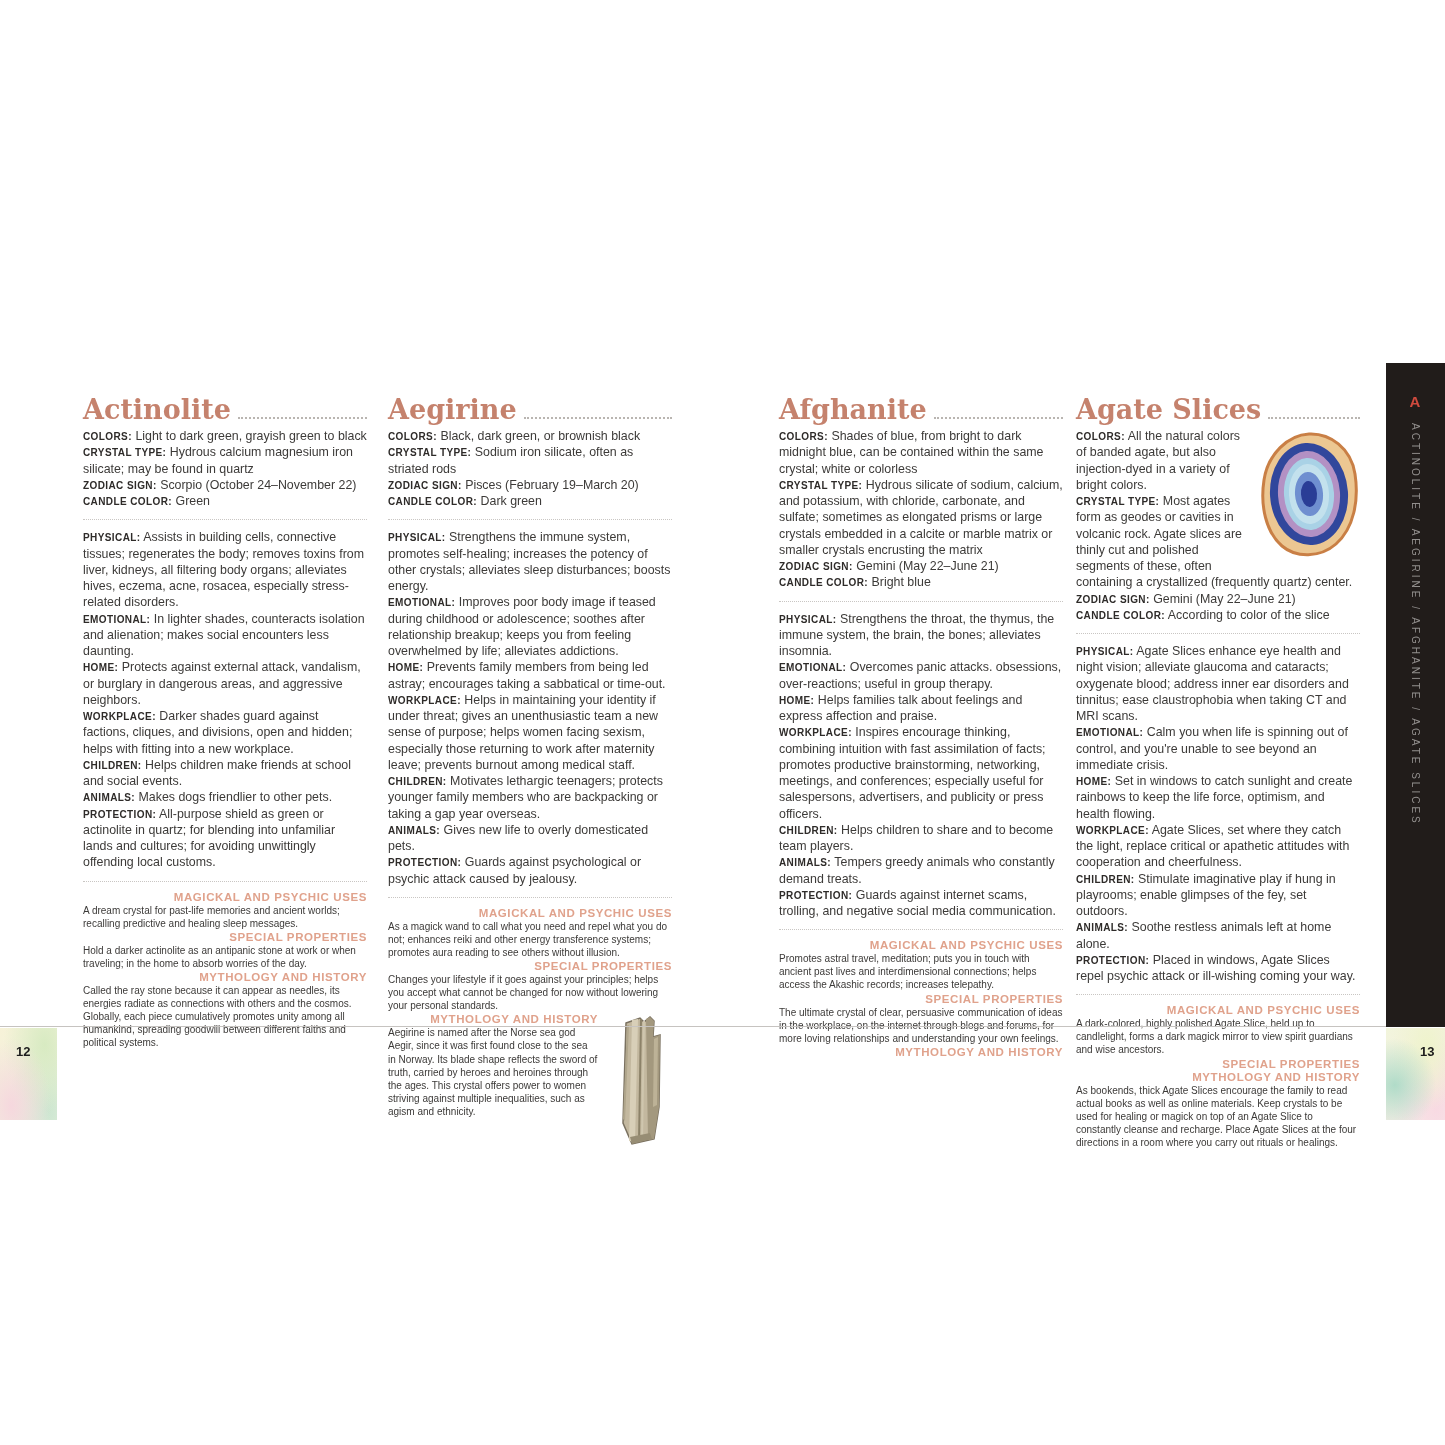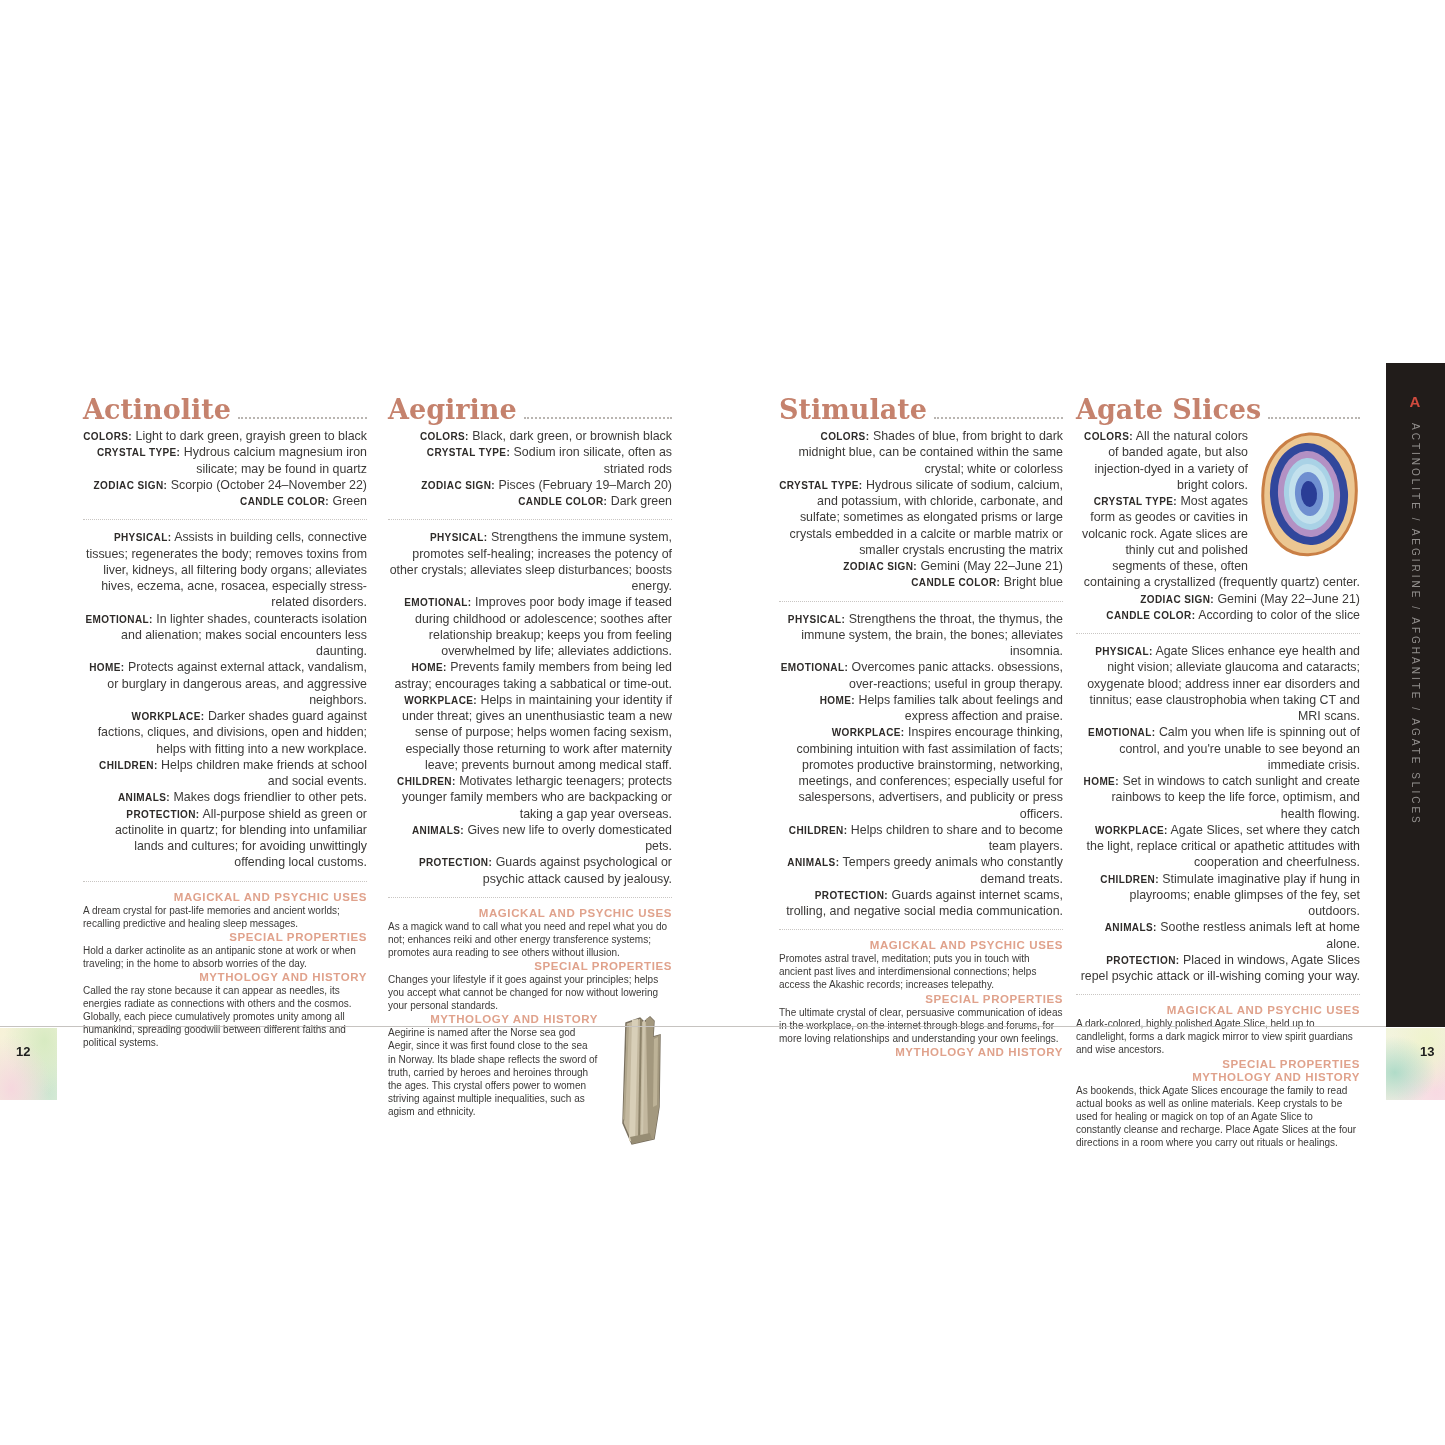--- a/index.html
+++ b/index.html
@@ -7,21 +7,21 @@
     width:1445px;height:1445px;position:relative;background:#ffffff;
     font-family:"Liberation Sans",sans-serif;color:#3c3a38;overflow:hidden;
   }
   .col{position:absolute;top:396px;width:284px;}
   .title-row{display:flex;align-items:flex-end;margin-bottom:5px;}
   .title{
     font-family:"DejaVu Serif","Liberation Serif",serif;font-weight:bold;
     font-size:27px;line-height:1;color:#c5826d;margin:0;letter-spacing:0;
   }
   .dotline{flex:1;border-bottom:2px dotted #b9b5b1;margin:0 0 4px 7px;}
-  .fact{margin:0;font-size:12.4px;line-height:1.31;color:#3c3a38;text-align:right;}
+  .fact{margin:0;font-size:12.4px;line-height:1.31;color:#3c3a38;}
   .lbl{
     font-weight:bold;color:#2e2b29;font-size:10px;letter-spacing:.4px;
     text-transform:uppercase;
   }
   .rule{border-top:1px dotted #c9c6c3;margin:10px 0 9px 0;}
   .sec-h{
     margin:1px 0 1px 0;font-size:11.5px;font-weight:bold;color:#e0a28c;
     letter-spacing:.6px;text-transform:uppercase;text-align:right;
   }
   .sec-p{margin:0 0 1px 0;font-size:10px;line-height:1.31;}
@@ -38,21 +38,21 @@
     color:#d04a3e;font-weight:bold;font-size:15px;letter-spacing:1px;
   }
   .sidebar-index{
     position:absolute;top:60px;left:50%;transform:translateX(-50%);
     writing-mode:vertical-rl;color:#928f8d;font-size:10px;
     letter-spacing:3px;white-space:nowrap;text-transform:uppercase;
   }
   .footer-rule{
     position:absolute;left:0;top:1026px;width:1386px;border-top:1px solid #c6c3c0;
   }
-  .corner{position:absolute;top:1028px;height:72px;}
+  .corner{position:absolute;top:1028px;height:92px;}
   .corner-left{
     left:0;width:57px;
     background:
       radial-gradient(at 20% 85%, rgba(246,214,222,.95), transparent 62%),
       radial-gradient(at 78% 18%, rgba(214,234,192,.95), transparent 65%),
       radial-gradient(at 85% 90%, rgba(198,228,206,.85), transparent 60%),
       linear-gradient(135deg,#f7f2d8,#eef3e2);
   }
   .corner-right{
     left:1386px;width:59px;
@@ -142,21 +142,21 @@
         <path d="M20,122 L40,118 L42,124 L22,129 Z" fill="#978d74"></path>
       </svg>
     </span>
     <h3 class="sec-h">MYTHOLOGY AND HISTORY</h3>
     <p class="sec-p">Aegirine is named after the Norse sea god Aegir, since it was first found close to the sea in Norway. Its blade shape reflects the sword of truth, carried by heroes and heroines through the ages. This crystal offers power to women striving against multiple inequalities, such as agism and ethnicity.</p>
   </div>
 </section>
 
 <section class="col" style="left:779px">
   <div class="title-row">
-    <h2 class="title">Stimulate</h2>
+    <h2 class="title">Afghanite</h2>
     <div class="dotline"></div>
   </div>
   <div class="facts">
     <p class="fact"><span class="lbl">COLORS:</span> <span>Shades of blue, from bright to dark midnight blue, can be contained within the same crystal; white or colorless</span></p>
     <p class="fact"><span class="lbl">CRYSTAL TYPE:</span> <span>Hydrous silicate of sodium, calcium, and potassium, with chloride, carbonate, and sulfate; sometimes as elongated prisms or large crystals embedded in a calcite or marble matrix or smaller crystals encrusting the matrix</span></p>
     <p class="fact"><span class="lbl">ZODIAC SIGN:</span> <span>Gemini (May 22–June 21)</span></p>
     <p class="fact"><span class="lbl">CANDLE COLOR:</span> <span>Bright blue</span></p>
   </div>
   <div class="rule"></div>
   <div class="props">

